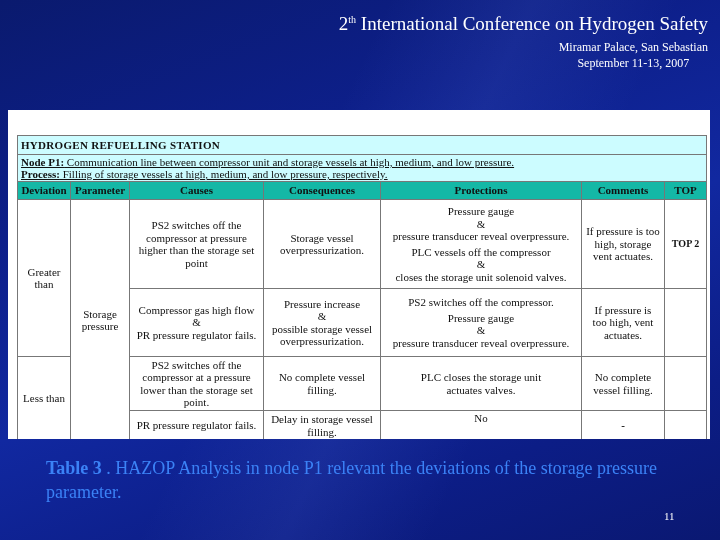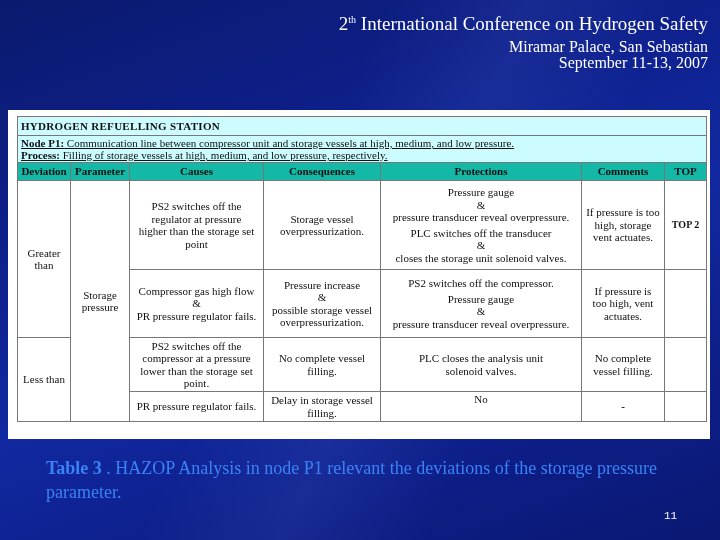--- a/index.html
+++ b/index.html
@@ -8,37 +8,37 @@
     background: linear-gradient(160deg, #0a1a6e 0%, #0d1f8a 30%, #1128a0 55%, #0c1d86 80%, #0a1872 100%);
     font-family: "Liberation Serif", serif;
   }
   .streak {
     position:absolute; left:0; top:0; width:720px; height:540px;
     background: linear-gradient(115deg, rgba(255,255,255,0) 40%, rgba(120,150,255,0.10) 55%, rgba(255,255,255,0) 70%);
     pointer-events:none;
   }
   .conf-title { position:absolute; right:12px; top:13px; color:#fff; font-size:19px; white-space:nowrap; }
   .conf-title sup { font-size:10px; }
-  .venue { position:absolute; right:12px; top:39px; color:#fff; font-size:16px; text-align:right; line-height:16px; }
+  .venue { position:absolute; right:12px; top:39px; color:#fff; font-size:12px; text-align:center; line-height:16px; }
   .slide-title { position:absolute; left:286px; top:69px; color:#fff; font-size:18px; font-weight:bold;margin-top:42px; }
   .panel { position:absolute; left:8px; top:110px; width:702px; height:329px; background:#fff; overflow:hidden; }
   table.hz {
-    position:absolute; left:9px; top:6px; width:689px;
+    position:absolute; left:9px; top:25px; width:689px;
     border-collapse:collapse; font-family:"Liberation Serif", serif; font-size:11px; color:#111;
     table-layout:fixed;
   }
   table.hz td, table.hz th { border:1px solid #777; padding:1px 3px; text-align:center; vertical-align:middle; line-height:12.5px; }
   .cyan td { background:#ccfcff; text-align:left !important; }
   .station { font-weight:bold; font-size:11px; letter-spacing:0.3px; height:16px; }
   .nodeinfo { line-height:12px !important;text-decoration:underline; }
   th { font-weight:bold; background:#14b8a6; height:15px; }
   .top2 { font-weight:bold; font-size:10px; }
   .caption { position:absolute; left:46px; top:456px; color:#3b82f6; font-size:18px; line-height:24px; width:640px; }
   .caption b { font-weight:bold; }
-  .pagenum { position:absolute; left:664px; top:510px; color:#fff; font-family:Liberation Mono, monospace; font-size:11px; }
+  .pagenum { position:absolute; left:664px; top:510px; color:#fff; font-family:Liberation Serif, serif; font-size:11px; }
 </style>
 </head>
 <body>
 
 <div class="streak"></div>
 
 <div class="conf-title"><span>2</span><sup>th</sup><span> International Conference on Hydrogen Safety</span></div>
 <div class="venue">
   <div>Miramar Palace, San Sebastian</div>
   <div>September 11-13, 2007</div>
@@ -73,27 +73,27 @@
       <th>Causes</th>
       <th>Consequences</th>
       <th>Protections</th>
       <th>Comments</th>
       <th>TOP</th>
     </tr>
 
     <tr style="height:89px">
       <td rowspan="2" style="padding:0 6px">Greater than</td>
       <td rowspan="4" style="padding:0 8px">Storage pressure</td>
-      <td style="padding:0 8px">PS2 switches off the regulator at pressure higher than the storage set point</td>
+      <td style="padding:0 8px">PS2 switches off the compressor at pressure higher than the storage set point</td>
       <td style="padding:0 10px">Storage vessel overpressurization.</td>
       <td>
         <div>Pressure gauge</div>
         <div>&amp;</div>
         <div>pressure transducer reveal overpressure.</div>
-        <div style="margin-top:3px">PLC switches off the transducer</div>
+        <div style="margin-top:3px">PLC vessels off the compressor</div>
         <div>&amp;</div>
         <div>closes the storage unit solenoid valves.</div>
       </td>
       <td>If pressure is too high, storage vent actuates.</td>
       <td class="top2">TOP 2</td>
     </tr>
 
     <tr style="height:68px">
       <td>
         <div>Compressor gas high flow</div>
@@ -112,21 +112,21 @@
         <div>pressure transducer reveal overpressure.</div>
       </td>
       <td style="padding:0 8px">If pressure is too high, vent actuates.</td>
       <td></td>
     </tr>
 
     <tr style="height:54px">
       <td rowspan="2">Less than</td>
       <td style="padding:0 8px">PS2 switches off the compressor at a pressure lower than the storage set point.</td>
       <td style="padding:0 14px">No complete vessel filling.</td>
-      <td style="padding:0 30px">PLC closes the analysis unit solenoid valves.</td>
+      <td style="padding:0 30px">PLC closes the storage unit actuates valves.</td>
       <td style="padding:0 8px">No complete vessel filling.</td>
       <td></td>
     </tr>
 
     <tr style="height:30px">
       <td>PR pressure regulator fails.</td>
       <td>Delay in storage vessel filling.</td>
       <td style="vertical-align:top">No</td>
       <td style="font-weight:bold">-</td>
       <td></td>

